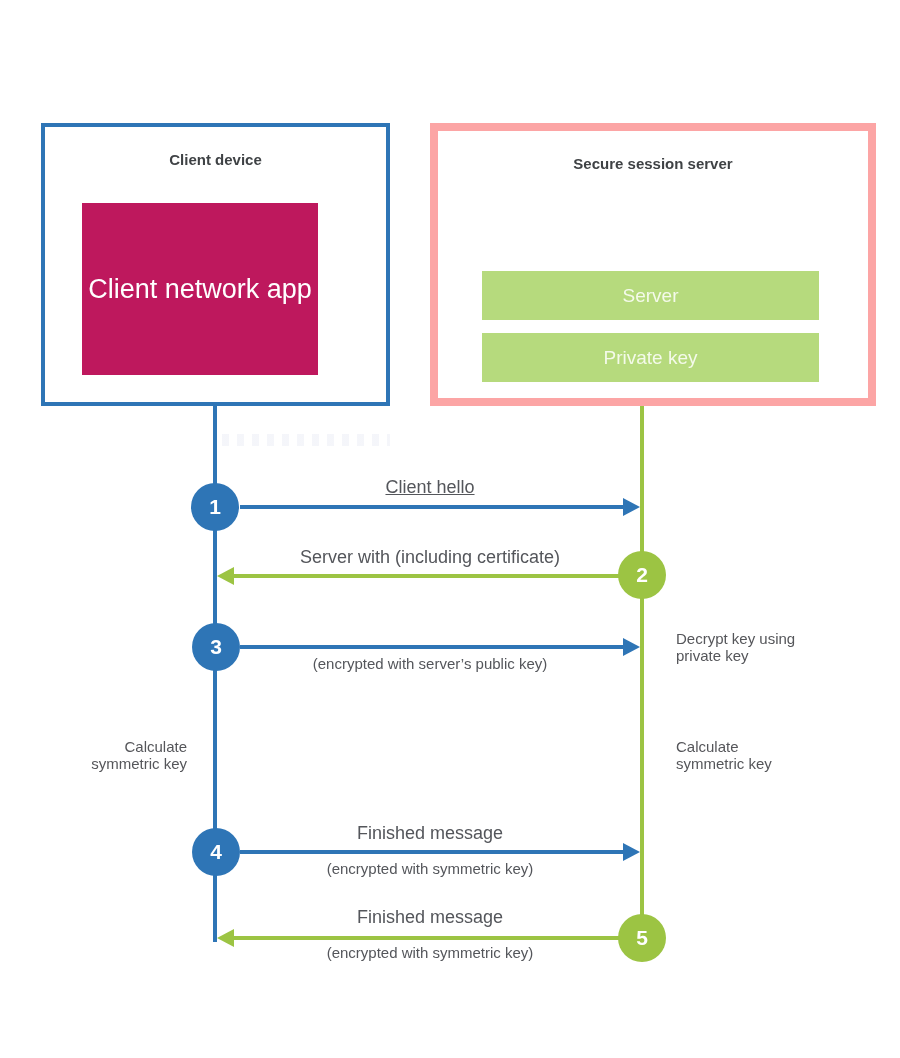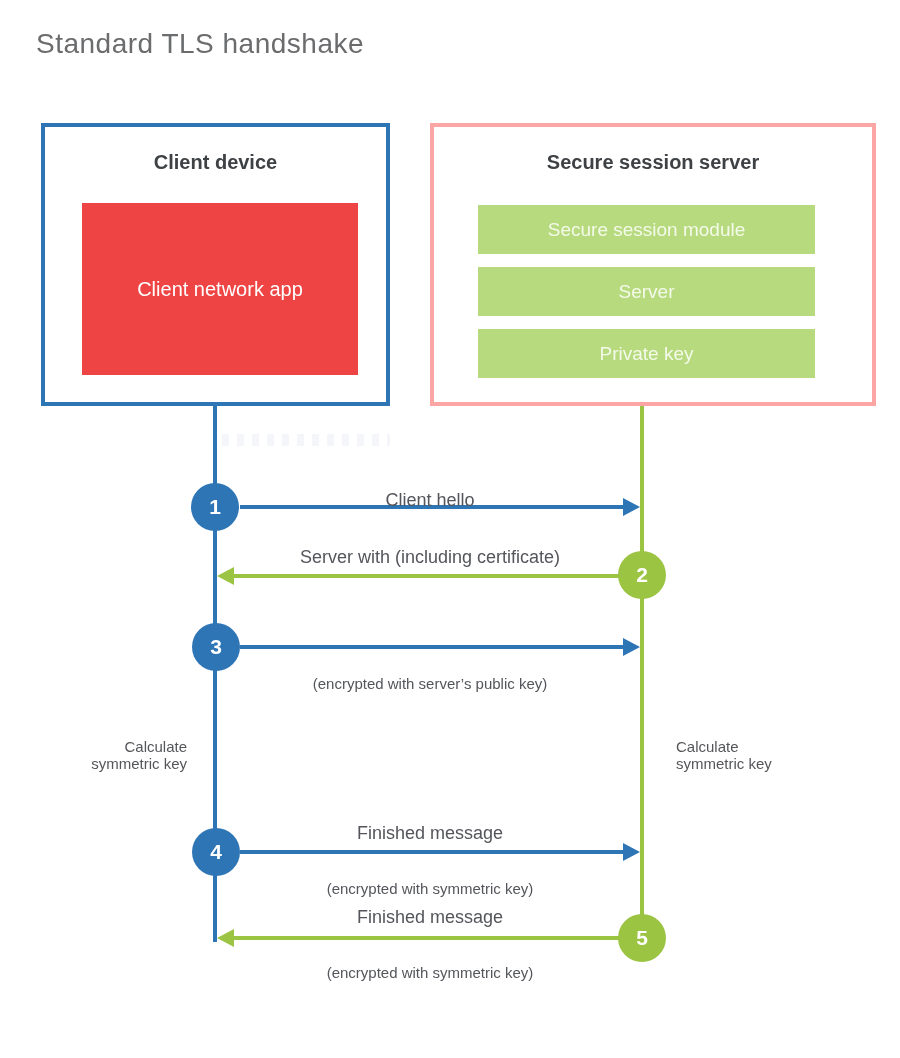--- a/index.html
+++ b/index.html
@@ -8,28 +8,28 @@
     font-family:"Liberation Sans", sans-serif;
   }
   .abs{position:absolute;}
   
   .diagram-title{
     left:36px;top:28px;font-size:28px;font-weight:300;color:#6b6c6e;letter-spacing:.5px;
   }
   
   .actor-box{box-sizing:border-box;background:#ffffff;}
   .client-box{left:41px;top:123px;width:349px;height:283px;border:4px solid #2e75b6;}
-  .server-box{left:430px;top:123px;width:446px;height:283px;border:4px solid #fca5a5;}
+  .server-box{left:430px;top:123px;width:446px;height:283px;border:8px solid #fca5a5;}
   .actor-header{
-    left:0;top:24px;width:100%;text-align:center;font-size:20px;font-weight:bold;color:#3f4245;
+    left:0;top:24px;width:100%;text-align:center;font-size:15px;font-weight:bold;color:#3f4245;
   }
   .client-app{
-    left:37px;top:76px;width:276px;height:172px;background:#ef4444;
+    left:37px;top:76px;width:236px;height:172px;background:#be185d;
     display:flex;align-items:center;justify-content:center;text-align:center;
-    color:#ffffff;font-size:20px;line-height:1.5;
+    color:#ffffff;font-size:27px;line-height:1.5;
   }
   .server-bar{
     left:44px;width:337px;height:49px;background:#b6da7d;
     display:flex;align-items:center;justify-content:center;
     color:#f4faea;font-size:19px;
   }
   .bar-0{top:78px;} .bar-1{top:140px;} .bar-2{top:202px;}
   
   .lifeline{width:4px;}
   .lifeline-client{left:213px;top:406px;height:536px;background:#2e75b6;}
@@ -57,49 +57,47 @@
   .a1-shaft{left:240px;top:505px;width:384px;} .a1-head{left:623px;top:498px;}
   .a2-shaft{left:234px;top:574px;width:386px;} .a2-head{left:217px;top:567px;}
   .a3-shaft{left:240px;top:645px;width:384px;} .a3-head{left:623px;top:638px;}
   .a4-shaft{left:240px;top:850px;width:384px;} .a4-head{left:623px;top:843px;}
   .a5-shaft{left:234px;top:936px;width:386px;} .a5-head{left:217px;top:929px;}
   
   .msg-label{
     left:240px;width:380px;text-align:center;color:#54565b;font-size:18px;
   }
   .msg-sub{
-    left:240px;width:380px;text-align:center;color:#54565b;font-size:15px;margin-top:20px;
+    left:240px;width:380px;text-align:center;color:#54565b;font-size:15px;
   }
-  .l1{top:490px;} .l2{top:547px;}
+  .l1{top:477px;text-decoration:underline;} .l2{top:547px;}
   .l3{top:618px;} .s3{top:655px;}
   .l4{top:823px;} .s4{top:860px;}
   .l5{top:907px;} .s5{top:944px;}
   
   .side-note{
     color:#55565a;font-size:15px;line-height:17px;white-space:pre-line;
   }
   .note-decrypt{left:676px;top:630px;width:150px;text-align:left;}
   .note-calc-left{left:60px;top:738px;width:127px;text-align:right;}
   .note-calc-right{left:676px;top:738px;width:150px;text-align:left;}
 </style>
 </head>
 <body>
 
 <div class="canvas">
 
-  <div class="abs diagram-title">Standard TLS handshake</div>
 
   <div class="abs actor-box client-box">
     <div class="abs actor-header">Client device</div>
     <div class="abs client-app">Client network app</div>
   </div>
 
   <div class="abs actor-box server-box">
     <div class="abs actor-header">Secure session server</div>
-    <div class="abs server-bar bar-0">Secure session module</div>
     <div class="abs server-bar bar-1">Server</div>
     <div class="abs server-bar bar-2">Private key</div>
   </div>
 
   <div class="abs lifeline lifeline-client"></div>
   <div class="abs lifeline lifeline-server"></div>
   <div class="abs ghost-dashes"></div>
 
   <div class="abs step-circle c-blue circle-1">1</div>
   <div class="abs shaft shaft-blue a1-shaft"></div>
@@ -108,20 +106,22 @@
 
   <div class="abs step-circle c-green circle-2">2</div>
   <div class="abs shaft shaft-green a2-shaft"></div>
   <div class="abs head head-left a2-head"></div>
   <div class="abs msg-label l2">Server with (including certificate)</div>
 
   <div class="abs step-circle c-blue circle-3">3</div>
   <div class="abs shaft shaft-blue a3-shaft"></div>
   <div class="abs head head-right a3-head"></div>
   <div class="abs msg-sub s3">(encrypted with server’s public key)</div>
+  <div class="abs side-note note-decrypt">Decrypt key using
+private key</div>
 
   <div class="abs side-note note-calc-left">Calculate
 symmetric key</div>
   <div class="abs side-note note-calc-right">Calculate
 symmetric key</div>
 
   <div class="abs step-circle c-blue circle-4">4</div>
   <div class="abs shaft shaft-blue a4-shaft"></div>
   <div class="abs head head-right a4-head"></div>
   <div class="abs msg-label l4">Finished message</div>

